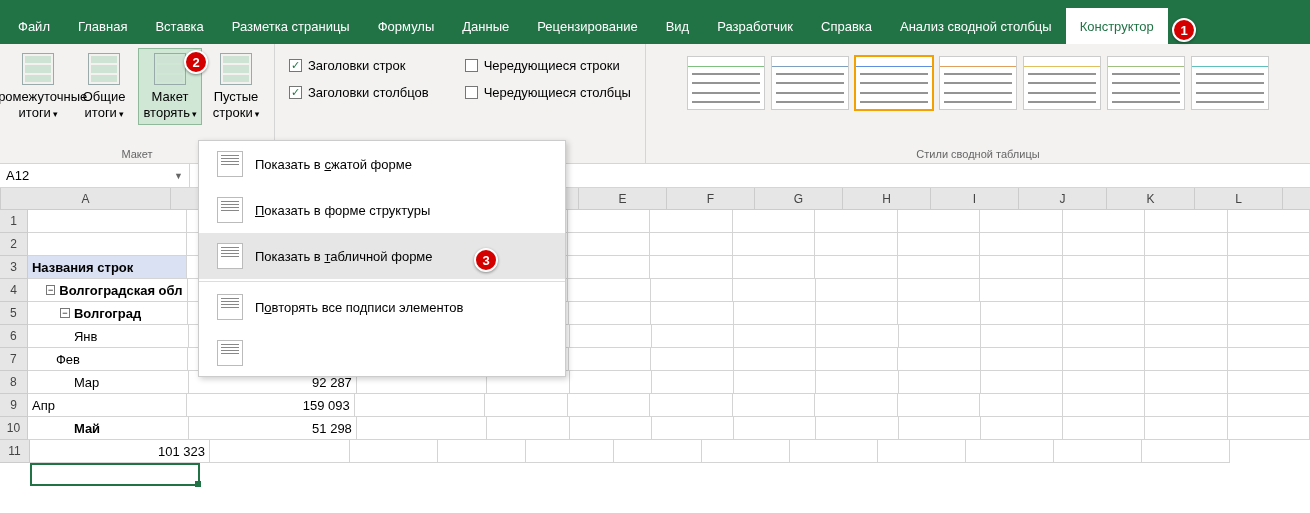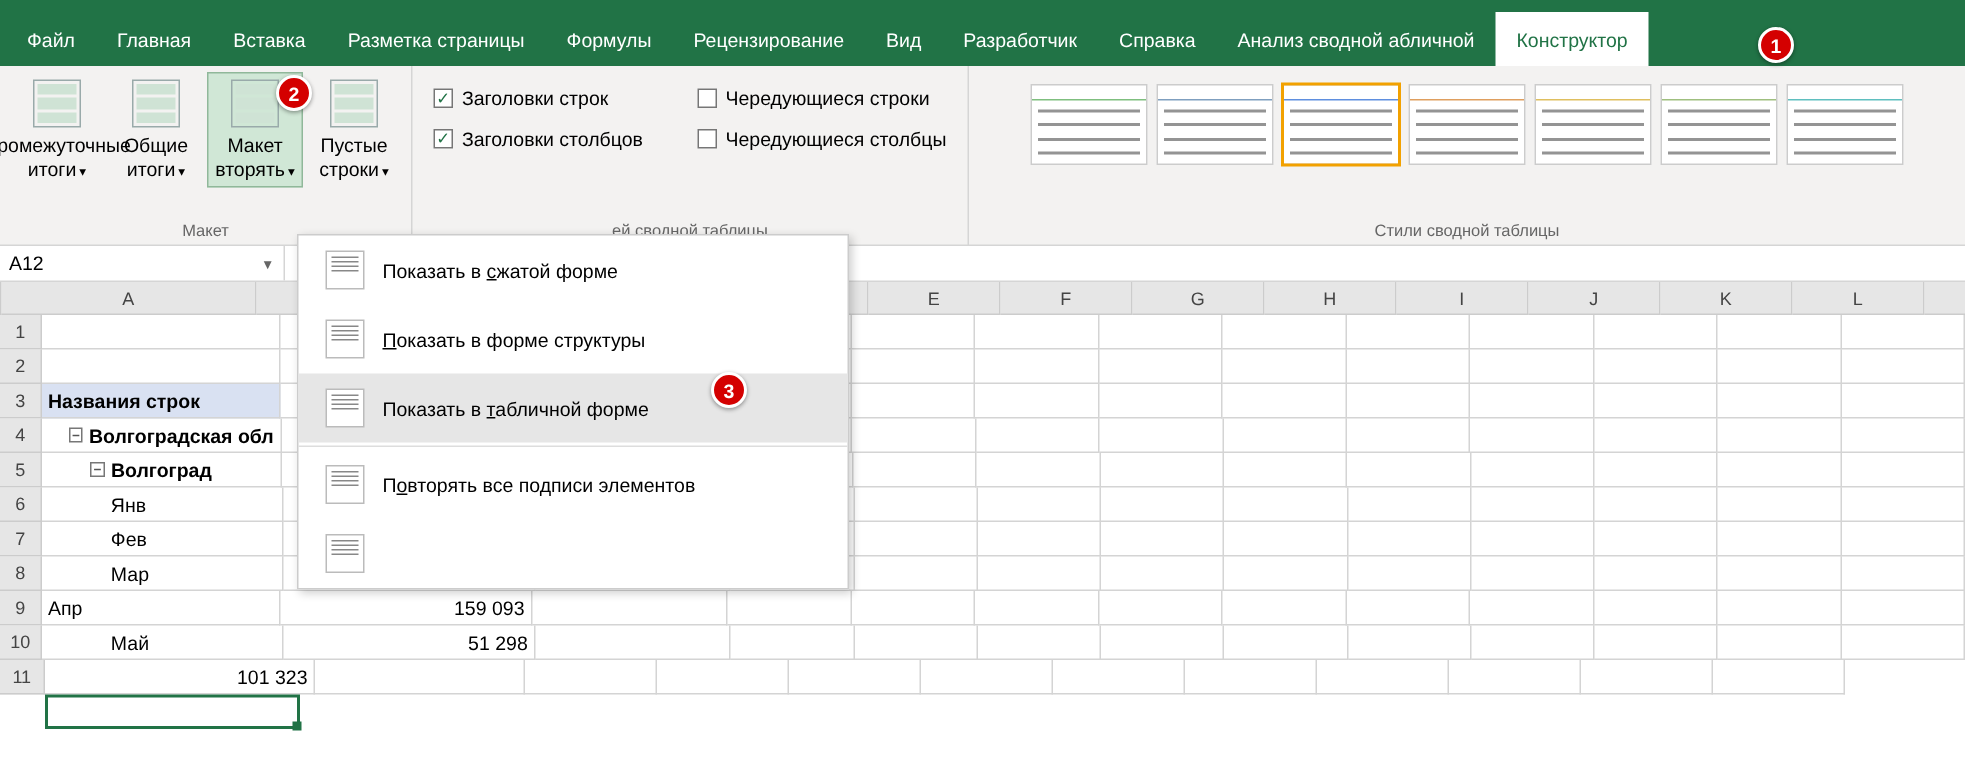--- a/index.html
+++ b/index.html
@@ -59,25 +59,26 @@
 <body>
 
 <div class="title-strip"></div>
 
 <div class="tabs" id="tabs-container">
     <div class="tab">Файл</div>
     <div class="tab">Главная</div>
     <div class="tab">Вставка</div>
     <div class="tab">Разметка страницы</div>
     <div class="tab">Формулы</div>
+    <div class="tab">Данные</div>
     <div class="tab">Рецензирование</div>
     <div class="tab">Вид</div>
     <div class="tab">Разработчик</div>
     <div class="tab">Справка</div>
-    <div class="tab">Анализ сводной абличной</div>
+    <div class="tab">Анализ сводной столбцы</div>
     <div class="tab active">Конструктор</div>
   </div>
 
 <div class="ribbon">
   <div class="group">
     <div class="group-inner">
       <div class="big-btn">
         <div class="icon tbl-icon">
             <div class="r"></div>
             <div class="r"></div>
@@ -342,21 +343,21 @@
         <div class="cell" style="width: 88px;"></div>
         <div class="cell" style="width: 88px;"></div>
         <div class="cell" style="width: 88px;"></div>
         <div class="cell" style="width: 88px;"></div>
         <div class="cell" style="width: 88px;"></div>
         <div class="cell" style="width: 88px;"></div>
         <div class="cell" style="width: 88px;"></div>
       </div>
       <div class="grid-row">
         <div class="row-h">7</div>
-        <div class="cell" style="width: 170px; padding-left: 46px;">
+        <div class="cell" style="width: 170px; padding-left: 28px;">
           <span>Фев</span>
         </div>
         <div class="cell right" style="width: 180px;">129 432</div>
         <div class="cell" style="width: 140px;"></div>
         <div class="cell" style="width: 88px;"></div>
         <div class="cell" style="width: 88px;"></div>
         <div class="cell" style="width: 88px;"></div>
         <div class="cell" style="width: 88px;"></div>
         <div class="cell" style="width: 88px;"></div>
         <div class="cell" style="width: 88px;"></div>
@@ -396,21 +397,21 @@
         <div class="cell" style="width: 88px;"></div>
         <div class="cell" style="width: 88px;"></div>
         <div class="cell" style="width: 88px;"></div>
         <div class="cell" style="width: 88px;"></div>
         <div class="cell" style="width: 88px;"></div>
         <div class="cell" style="width: 88px;"></div>
         <div class="cell" style="width: 88px;"></div>
       </div>
       <div class="grid-row">
         <div class="row-h">10</div>
-        <div class="cell" style="width: 170px; padding-left: 46px;">
+        <div class="cell" style="width: 170px; padding-left: 46px; font-weight: bold;">
           <span>Май</span>
         </div>
         <div class="cell right" style="width: 180px;">51 298</div>
         <div class="cell" style="width: 140px;"></div>
         <div class="cell" style="width: 88px;"></div>
         <div class="cell" style="width: 88px;"></div>
         <div class="cell" style="width: 88px;"></div>
         <div class="cell" style="width: 88px;"></div>
         <div class="cell" style="width: 88px;"></div>
         <div class="cell" style="width: 88px;"></div>
@@ -433,21 +434,21 @@
         <div class="cell" style="width: 88px;"></div>
         <div class="cell" style="width: 88px;"></div>
         <div class="cell" style="width: 88px;"></div>
       </div>
     </div>
   <div class="sel-outline" style="left:30px; top:275px; width:170px; height:23px;">
     <div class="sel-handle"></div>
   </div>
 </div>
 
-<div class="dropdown" style="left:198px; top:156px; width:368px;" id="dd">
+<div class="dropdown" style="left:198px; top:140px; width:368px;" id="dd">
     <div class="dd-item">
       <div class="dd-icon">
         <div class="ln"></div>
         <div class="ln"></div>
         <div class="ln"></div>
         <div class="ln"></div>
       </div>
       <span>Показать в <span class="underline-letter">с</span>жатой форме</span>
     </div>
     <div class="dd-item">

